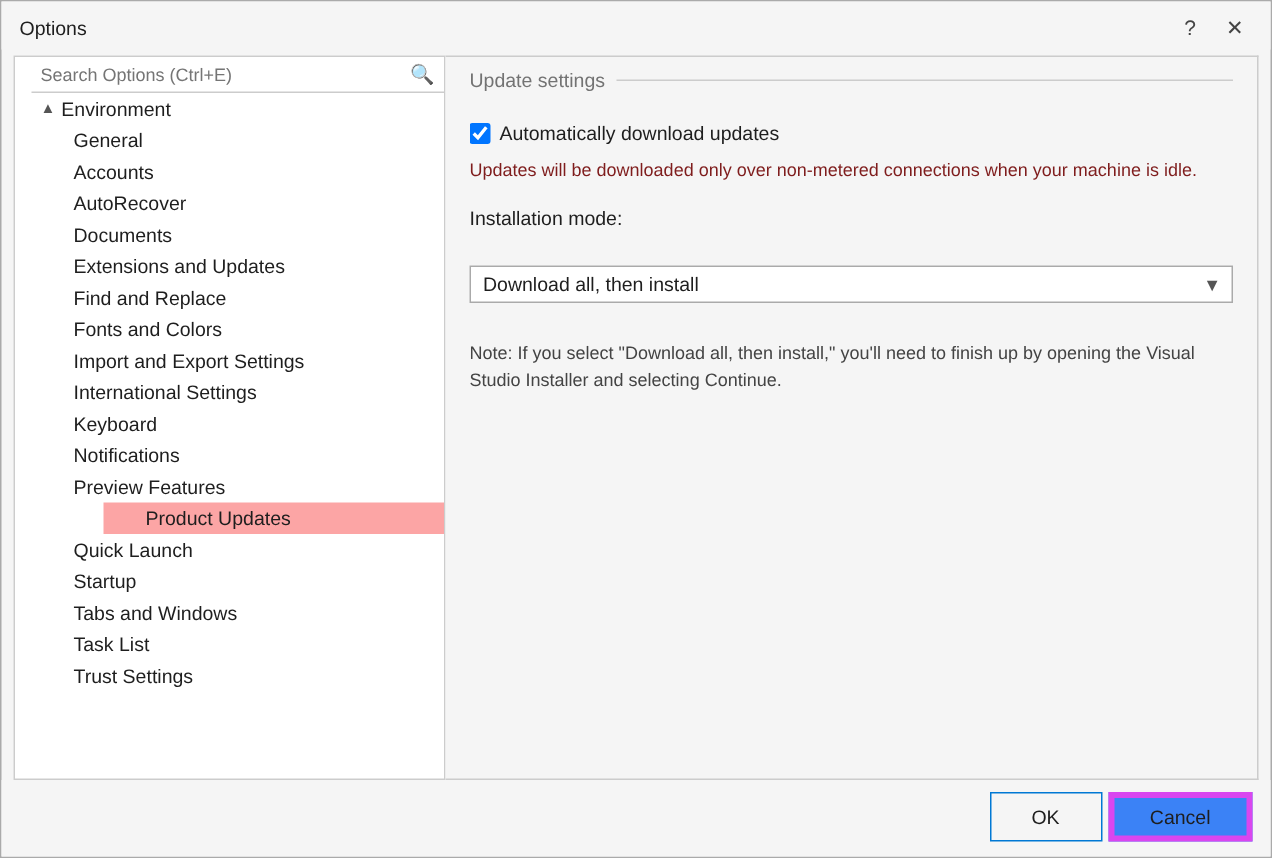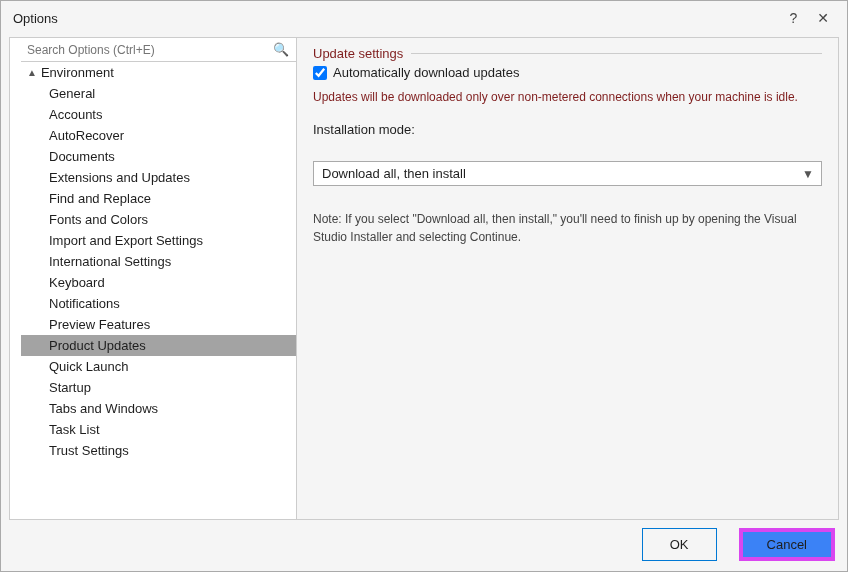--- a/index.html
+++ b/index.html
@@ -94,21 +94,21 @@
     .tree-area::-webkit-scrollbar-track { background: #f5f5f5; }
     .tree-area::-webkit-scrollbar-thumb { background: #ccc; border: 2px solid #f5f5f5; }
     .tree-item {
       display: flex;
       align-items: center;
       padding: 3px 8px;
       cursor: pointer;
       color: #1e1e1e;
       white-space: nowrap;
     }
-    .tree-item.selected { background: #a3a3a3; }
+    .tree-item.selected { background: #fca5a5; margin-left: 48px; }
     .tree-item.parent {
       font-weight: normal;
       padding-left: 6px;
     }
     .tree-item.child {
       padding-left: 28px;
     }
     .expand-icon {
       margin-right: 4px;
       font-size: 10px;
@@ -119,22 +119,22 @@
       display: flex;
       flex-direction: column;
       padding: 8px 16px 8px 16px;
       background: #f5f5f5;
       border: 1px solid #ccc;
       border-left: none;
       overflow-y: auto;
     }
     .section-title {
       font-size: 13px;
-      color: #7f1d1d;
-      margin-bottom: 4px;
+      color: #737373;
+      margin-bottom: 20px;
       display: flex;
       align-items: center;
       gap: 8px;
     }
     .section-title::after {
       content: '';
       flex: 1;
       height: 1px;
       background: #ccc;
     }
@@ -191,21 +191,21 @@
     }
     .note-text {
       font-size: 12px;
       color: #444;
       line-height: 1.5;
     }
     .bottom-bar {
       padding: 8px 12px 10px 12px;
       display: flex;
       justify-content: flex-end;
-      gap: 22px;
+      gap: 4px;
       background: #f5f5f5;
     }
     .btn {
       padding: 5px 24px;
       font-size: 13px;
       cursor: pointer;
       border: 4px solid #d946ef;
       background: #3b82f6;
       color: #1e1e1e;
       min-width: 75px;

